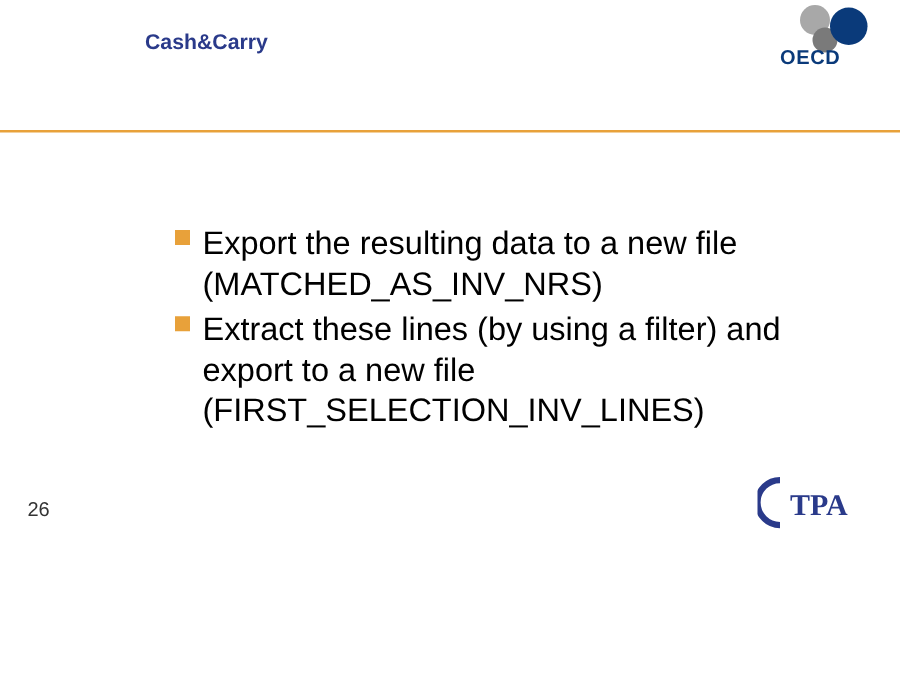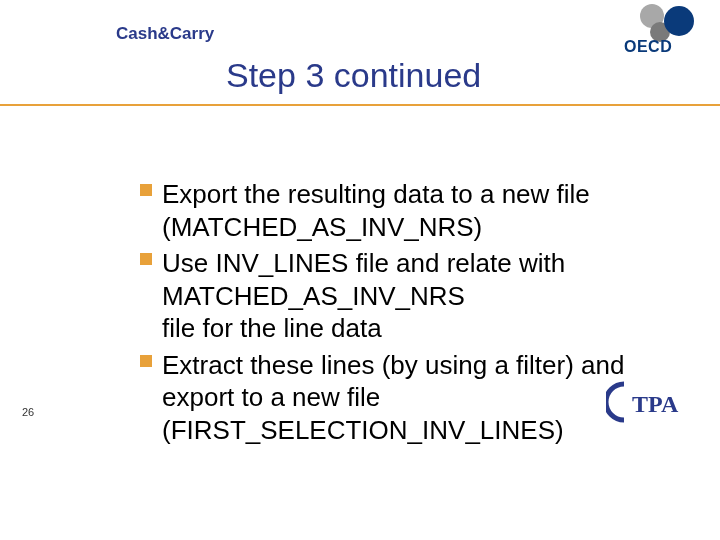--- a/index.html
+++ b/index.html
@@ -98,21 +98,21 @@
     left: 0;
     top: 6px;
     width: 12px;
     height: 12px;
     background: #e8a13a;
   }
   .page-num {
     position: absolute;
     left: 22px;
     bottom: 26px;
-    font-size: 11px;
+    font-size: 16px;
     color: #333333;
   }
   .ctpa-logo {
     position: absolute;
     right: 30px;
     bottom: 20px;
     width: 84px;
     height: 44px;
     font-weight: bold;
   }
@@ -124,31 +124,26 @@
 <div class="slide">
 
   <div class="oecd-logo">
     <div class="circ2"></div>
     <div class="circ3"></div>
     <div class="circ1"></div>
     <div class="txt">OECD</div>
   </div>
 
   <div class="header-small">Cash&amp;Carry</div>
-  <div class="title">Step 3 continued</div>
   <div class="rule"></div>
 
   <div class="body">
     <div class="bullet">
       <span class="sq"></span>
       <span>Export the resulting data to a new file (MATCHED_AS_INV_NRS)</span>
-    </div>
-    <div class="bullet">
-      <span class="sq"></span>
-      <span>Use INV_LINES file and relate with MATCHED_AS_INV_NRS file&nbsp;for&nbsp;the&nbsp;line&nbsp;data</span>
     </div>
     <div class="bullet">
       <span class="sq"></span>
       <span>Extract these lines (by using a filter) and export to a new file (FIRST_SELECTION_INV_LINES)</span>
     </div>
   </div>
 
   <div class="page-num">26</div>
 
   <div class="ctpa-logo">

